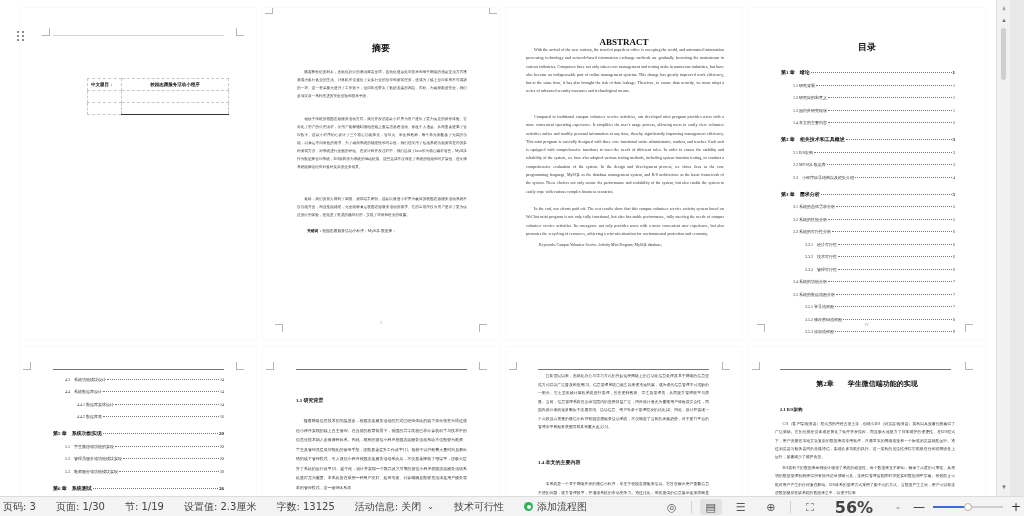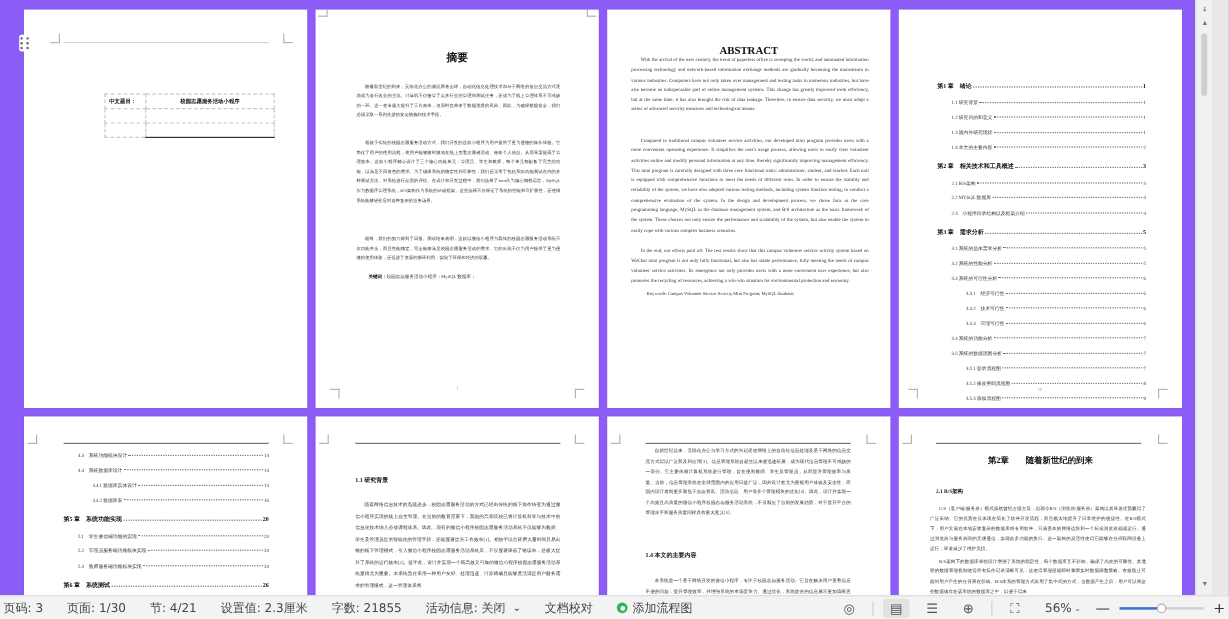--- a/index.html
+++ b/index.html
@@ -5,21 +5,21 @@
     * { box-sizing: border-box; margin: 0; padding: 0; }
     html, body { width: 1024px; height: 516px; overflow: hidden; }
     body {
       background: #e9e9e9;
       font-family: "Liberation Serif", "DejaVu Serif", serif;
       color: #222;
       position: relative;
     }
     .canvas {
       position: absolute; left: 0; top: 0; width: 1010px; height: 496px;
-      background: #8b5cf6; overflow: hidden;
+      background: #ffffff; overflow: hidden;
     }
     .page {
       position: absolute; background: #fff;
       box-shadow: 0 0 1px rgba(0,0,0,0.15);
       overflow: hidden;
     }
     .corner { position: absolute; width: 8px; height: 8px; border-color: #b5b5b5; border-style: solid; }
     .c-tl { border-width: 0 1px 1px 0; }
     .c-tr { border-width: 0 0 1px 1px; }
     .c-bl { border-width: 1px 1px 0 0; }
@@ -79,21 +79,21 @@
       font-size: 10px; color: #444; display: flex; align-items: center;
     }
     .sb-item { white-space: nowrap; margin-right: 20px; display: flex; align-items: center; }
     .sb-item:first-child { margin-left: 3px; }
     .sb-dot { width: 9px; height: 9px; border-radius: 50%; background: #2fb35a; margin-right: 4px; position: relative; }
     .sb-dot::after { content: ""; position: absolute; left: 2.5px; top: 2.5px; width: 4px; height: 4px; background: #fff; border-radius: 50%; }
     .sb-right { position: absolute; right: 0; top: 0; height: 20px; display: flex; align-items: center; }
     .sb-icon { width: 22px; height: 16px; display: flex; align-items: center; justify-content: center; color: #555; font-size: 11px; margin: 0 4px; }
     .sb-icon.active { background: #e2e2e2; border-radius: 3px; }
     .sb-sep { width: 1px; height: 12px; background: #d0d0d0; margin: 0 4px; }
-    .zoom-val { font-size: 10px; color: #444; margin: 0 2px 0 10px; }
+    .zoom-val { font-size: 16px; color: #444; margin: 0 22px 0 10px; font-weight: bold; }
     .zoom-caret { font-size: 7px; color: #666; margin-right: 12px; }
     .zoom-minus { font-size: 12px; color: #333; margin-right: 8px; }
     .zoom-track { position: relative; width: 70px; height: 2px; background: #cfcfcf; margin-right: 8px; }
     .zoom-track .fill { position: absolute; left: 0; top: 0; width: 34px; height: 2px; background: #3b6fd8; }
     .zoom-track .knob { position: absolute; left: 31px; top: -3px; width: 8px; height: 8px; border-radius: 50%; background: #fff; border: 1px solid #b0b0b0; }
     .zoom-plus { font-size: 12px; color: #333; margin-right: 3px; }
   </style>
 </head>
 <body>
 
@@ -147,20 +147,21 @@
 
   <div class="page" style="left:506px; top:8px; width:236px; height:332px;padding-left:36px;">
     <div class="page-title" style="top:29px;">ABSTRACT</div>
     <div class="para para-en" style="left:20px; right:18px; top:38px;">With the arrival of the new century, the trend of paperless office is sweeping the world, and automated information processing technology and network-based information exchange methods are gradually becoming the mainstream in various industries. Computers have not only taken over management and testing tasks in numerous industries, but have also become an indispensable part of online management systems. This change has greatly improved work efficiency, but at the same time, it has also brought the risk of data leakage. Therefore, to ensure data security, we must adopt a series of advanced security measures and technological means.</div>
     <div class="para para-en" style="left:20px; right:18px; top:105px;">Compared to traditional campus volunteer service activities, our developed mini program provides users with a more convenient operating experience. It simplifies the user's usage process, allowing users to easily view volunteer activities online and modify personal information at any time, thereby significantly improving management efficiency. This mini program is carefully designed with three core functional units: administrator, student, and teacher. Each unit is equipped with comprehensive functions to meet the needs of different roles. In order to ensure the stability and reliability of the system, we have also adopted various testing methods, including system function testing, to conduct a comprehensive evaluation of the system. In the design and development process, we chose Java as the core programming language, MySQL as the database management system, and B/S architecture as the basic framework of the system. These choices not only ensure the performance and scalability of the system, but also enable the system to easily cope with various complex business scenarios.</div>
     <div class="para para-en" style="left:20px; right:18px; top:197px;">In the end, our efforts paid off. The test results show that this campus volunteer service activity system based on WeChat mini program is not only fully functional, but also has stable performance, fully meeting the needs of campus volunteer service activities. Its emergence not only provides users with a more convenient user experience, but also promotes the recycling of resources, achieving a win-win situation for environmental protection and economy.</div>
     <div class="kw" style="left:33px; top:235px;">Keywords: Campus Volunteer Service Activity Mini Program; MySQL database;</div>
   </div>
 
   <div class="page" style="left:749px; top:8px; width:236px; height:332px;">
+    <div class="page-title" style="top:33px;">目录</div>
     <div class="toc" style="left:32px; right:30px; top:50px;" id="toc1">
         <div class="toc-row ch">
           <span class="lbl">第1 章　绪论</span>
           <span class="dots"></span>
           <span class="pg">1</span>
         </div>
         <div class="toc-row l2">
           <span class="lbl">1.1 研究背景</span>
           <span class="dots"></span>
           <span class="pg">1</span>
@@ -335,45 +336,45 @@
     <div class="hdr-line" style="left:32px; right:33px; top:22px;"></div>
     <div class="para" style="left:32px; right:33px; top:25px; line-height:8.5px; font-size:3.8px;">自新世纪以来，无纸化办公与学习方式的兴起促使网络上的自动化信息处理及基于网络的信息交流方式得以广泛普及和应用[3]。信息管理系统自诞生以来便迅速拓展，成为现代信息管理不可或缺的一部分。它主要依赖计算机系统进行管理，旨在便利教师、学生及管理员，从而提升管理效率与质量。当前，信息管理系统在全球范围内的应用日益广泛，因外设计者尤为重视用户体验及安全性，而国内设计者则更多聚焦于志愿资讯、活动信息、用户等多个管理模块的优化[4]。因此，设计并实现一个高效且高质量的微信小程序校园志愿服务活动系统，不仅顺应了当前的发展趋势，对于提升平台的管理水平和服务质量同样具有重大意义[5]。</div>
     <div class="sec-h" style="left:32px; top:112px;">1.4 本文的主要内容</div>
     <div class="para" style="left:32px; right:33px; top:133px; line-height:8.5px; font-size:3.8px;">本系统是一个基于网络开发的微信小程序，专注于校园志愿服务活动。它旨在解决用户查看信息不便的问题，提升管理效率，并增强系统的市场竞争力。通过优化，系统提供的信息展示更加清晰直观，提升用户体验满意度，同时使用户更快速获取</div>
   </div>
 
   <div class="page" style="left:749px; top:347px; width:236px; height:160px;">
     <div class="corner c-tl" style="left:3px; top:15px;"></div>
     <div class="corner c-tr" style="right:12px; top:15px;"></div>
     <div class="hdr-line" style="left:31px; right:34px; top:22px;"></div>
-    <div class="page-title" style="top:32px; font-size:7px;">第2章　　随着新世纪的到来</div>
+    <div class="page-title" style="top:32px; font-size:7px;">第2章　　学生微信端功能的实现</div>
     <div class="sec-h" style="left:31px; top:60px; font-size:4.5px;">2.1 B/S架构</div>
     <div class="para" style="left:26px; right:30px; top:73px; line-height:8.3px; font-size:3.8px;">C/S（客户端/服务器）模式虽然曾经占据主导，但现今B/S（浏览器/服务器）架构以其显著优势赢得了广泛采纳。它的优势在仅体现在简化了软件开发流程，而且极大地提升了日常维护的便捷性。在B/S模式下，用户无需在本地安装复杂的数据库或专用软件，只需基本的网络连接和一个标准浏览器就能运行。通过浏览器与服务器间的无缝通信，实现众多功能的执行。这一架构的灵活性使得它能够在任何联网设备上运行，显著减少了维护负担。</div>
     <div class="para" style="left:26px; right:30px; top:117px; line-height:8.3px; font-size:3.8px;">B/S架构下的数据库单独设计增强了系统的稳定性，每个数据库互不影响，确保了高度的可靠性。其透明的数据管理机制使得所有操作记录清晰可见，这使得管理层能即时掌握实时数据调整策略。有效防止可能对用户产生的任何潜在影响。B/S体系的管理方式采用了集中式的方式，当数据产生之后，用户可以将这些数据储存在该系统的数据库之中，以便于得来</div>
   </div>
 
   <div class="vscroll">
     <div class="btn" style="top:4px;">⇞</div>
     <div class="btn" style="top:15px;">▲</div>
     <div class="thumb"></div>
     <div class="btn" style="top:482px;">▼</div>
   </div>
 </div>
 
 <div class="statusbar">
   <span class="sb-item">页码: 3</span>
   <span class="sb-item">页面: 1/30</span>
-  <span class="sb-item">节: 4/21</span>
+  <span class="sb-item">节: 1/19</span>
   <span class="sb-item">设置值: 2.3厘米</span>
-  <span class="sb-item">字数: 21855</span>
+  <span class="sb-item">字数: 13125</span>
   <span class="sb-item">
     <span>活动信息: 关闭</span>
     <span style="font-size:8px; margin-left:6px;">⌄</span>
   </span>
-  <span class="sb-item">文档校对</span>
+  <span class="sb-item">技术可行性</span>
   <span class="sb-item">
     <span class="sb-dot"></span>
     <span>添加流程图</span>
   </span>
 
   <div class="sb-right">
     <span class="sb-icon">◎</span>
     <span class="sb-sep"></span>
     <span class="sb-icon active">▤</span>
     <span class="sb-icon">☰</span>

